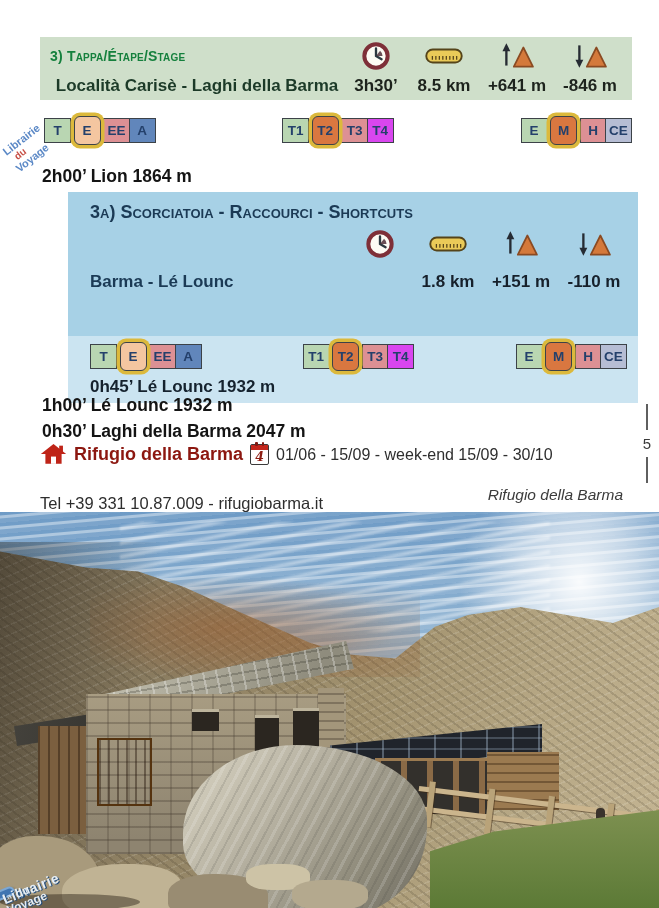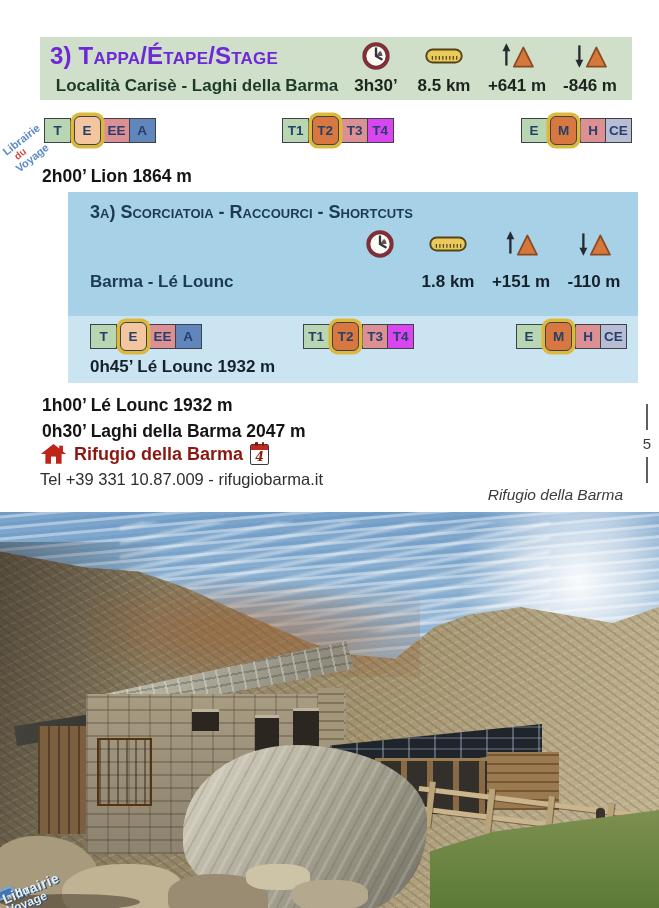--- a/index.html
+++ b/index.html
@@ -3,22 +3,22 @@
 <meta charset="utf-8">
 <style>
   html,body{margin:0;padding:0;background:#ffffff;}
   .page{position:relative;width:659px;height:908px;background:#ffffff;overflow:hidden;
         font-family:"Liberation Sans",sans-serif;}
 
   
   .stage-header{position:absolute;left:40px;top:37px;width:592px;height:63px;background:#cfdfca;
     display:grid;grid-template-columns:1fr 64px 72px 74px 72px;grid-template-rows:34px 26px;
     box-sizing:border-box;padding:2px 6px 0 10px;}
-  .stage-title{grid-column:1;grid-row:1;align-self:center;font-weight:700;font-size:24px;
-    font-variant:small-caps;color:#6d28d9;letter-spacing:.2px;}
+  .stage-title{grid-column:1;grid-row:1;align-self:center;font-weight:700;font-size:14px;
+    font-variant:small-caps;color:#15803d;letter-spacing:.2px;}
   .stage-route{grid-column:1;grid-row:2;align-self:center;font-weight:700;font-size:17px;color:#1c3a28;text-align:center;}
   .icon-cell{display:flex;align-items:center;justify-content:center;}
   .val-cell{display:flex;align-items:center;justify-content:center;font-weight:700;font-size:17px;color:#1d231d;}
 
   
   .badge-row{position:absolute;left:44px;right:27px;height:36px;display:flex;
     justify-content:space-between;align-items:center;}
   .badge-row-1{top:112px;}
   .badge-group{display:flex;align-items:center;}
   .badge{min-width:27px;height:25px;padding:0 3px;box-sizing:border-box;display:flex;align-items:center;
@@ -35,42 +35,42 @@
   .c-lav{background:#b6bdd4;}
 
   
   .wp{position:absolute;left:42px;font-weight:700;font-size:17.5px;color:#141414;}
   .wp-lion{top:166px;}
   .wp-1{top:395px;}
   .wp-2{top:421px;}
 
   
   .shortcut-box{position:absolute;left:68px;top:192px;width:570px;height:179px;}
-  .sb-top{height:124px;background:#a7d1e6;box-sizing:border-box;padding:6px 8px 0 22px;
+  .sb-top{height:144px;background:#a7d1e6;box-sizing:border-box;padding:6px 8px 0 22px;
     display:grid;grid-template-columns:1fr 64px 72px 74px 72px;grid-template-rows:28px 36px 40px;}
   .sb-title{grid-column:1 / span 5;grid-row:1;align-self:center;font-weight:700;font-size:18px;
     font-variant:small-caps;color:#1b3a55;}
   .sb-route{grid-column:1;grid-row:3;align-self:center;font-weight:700;font-size:17px;color:#1b3a55;}
   .sb-top .val-cell{color:#16202b;}
   .sb-bottom{height:67px;background:#cbe4f1;box-sizing:border-box;padding:2px 11px 0 22px;}
   .badge-row-2{position:static;display:flex;justify-content:space-between;align-items:center;height:36px;}
   .sb-wp{margin-top:3px;font-weight:700;font-size:17px;color:#15222e;}
 
   
   .refuge-line{position:absolute;left:40px;top:443px;display:flex;align-items:center;gap:7px;}
   .refuge-name{font-weight:700;font-size:18px;color:#8c1710;}
   .refuge-season{font-size:16px;color:#2e2e2e;}
   .calendar{position:relative;width:19px;height:21px;background:#fff;border:1.6px solid #3a3a3a;
     border-radius:2px;box-sizing:border-box;display:flex;align-items:flex-end;justify-content:center;}
   .calendar .bar{position:absolute;top:0;left:0;right:0;height:4.5px;background:#c4271d;}
   .calendar .pin1,.calendar .pin2{position:absolute;top:-3px;width:2.5px;height:4px;background:#7e1a12;border-radius:1px;}
   .calendar .pin1{left:4px;} .calendar .pin2{right:4px;}
   .calendar .num{font-family:"DejaVu Serif",serif;font-style:italic;font-weight:700;font-size:12.5px;
     color:#8e1e14;line-height:15px;}
-  .tel-line{position:absolute;left:40px;top:470px;font-size:16.5px;color:#2e2e2e;}
+  .tel-line{position:absolute;left:40px;top:494px;font-size:16.5px;color:#2e2e2e;}
 
   
   .page-marker{position:absolute;right:8px;top:404px;display:flex;flex-direction:column;align-items:center;gap:5px;}
   .page-marker .bar{width:2px;height:26px;background:#5f5f5f;}
   .page-marker .num{font-size:15px;color:#3a3a3a;}
 
   
   .photo-caption{position:absolute;right:36px;top:486px;font-style:italic;font-size:15.5px;color:#3b3b3b;}
 
   
@@ -307,20 +307,21 @@
         <rect x="10.6" y="13" width="4.8" height="7" fill="#ffffff"></rect>
       </svg>
     </span>
     <span class="refuge-name">Rifugio della Barma</span>
     <span class="calendar">
       <span class="bar"></span>
       <span class="pin1"></span>
       <span class="pin2"></span>
       <span class="num">4</span>
     </span>
+    <span class="refuge-season">01/06 - 15/09 - week-end 15/09 - 30/10</span>
   </div>
   <div class="tel-line">Tel +39 331 10.87.009 - rifugiobarma.it</div>
 
   <div class="page-marker">
     <span class="bar"></span>
     <span class="num">5</span>
     <span class="bar"></span>
   </div>
 
   <div class="photo-caption">Rifugio della Barma</div>

